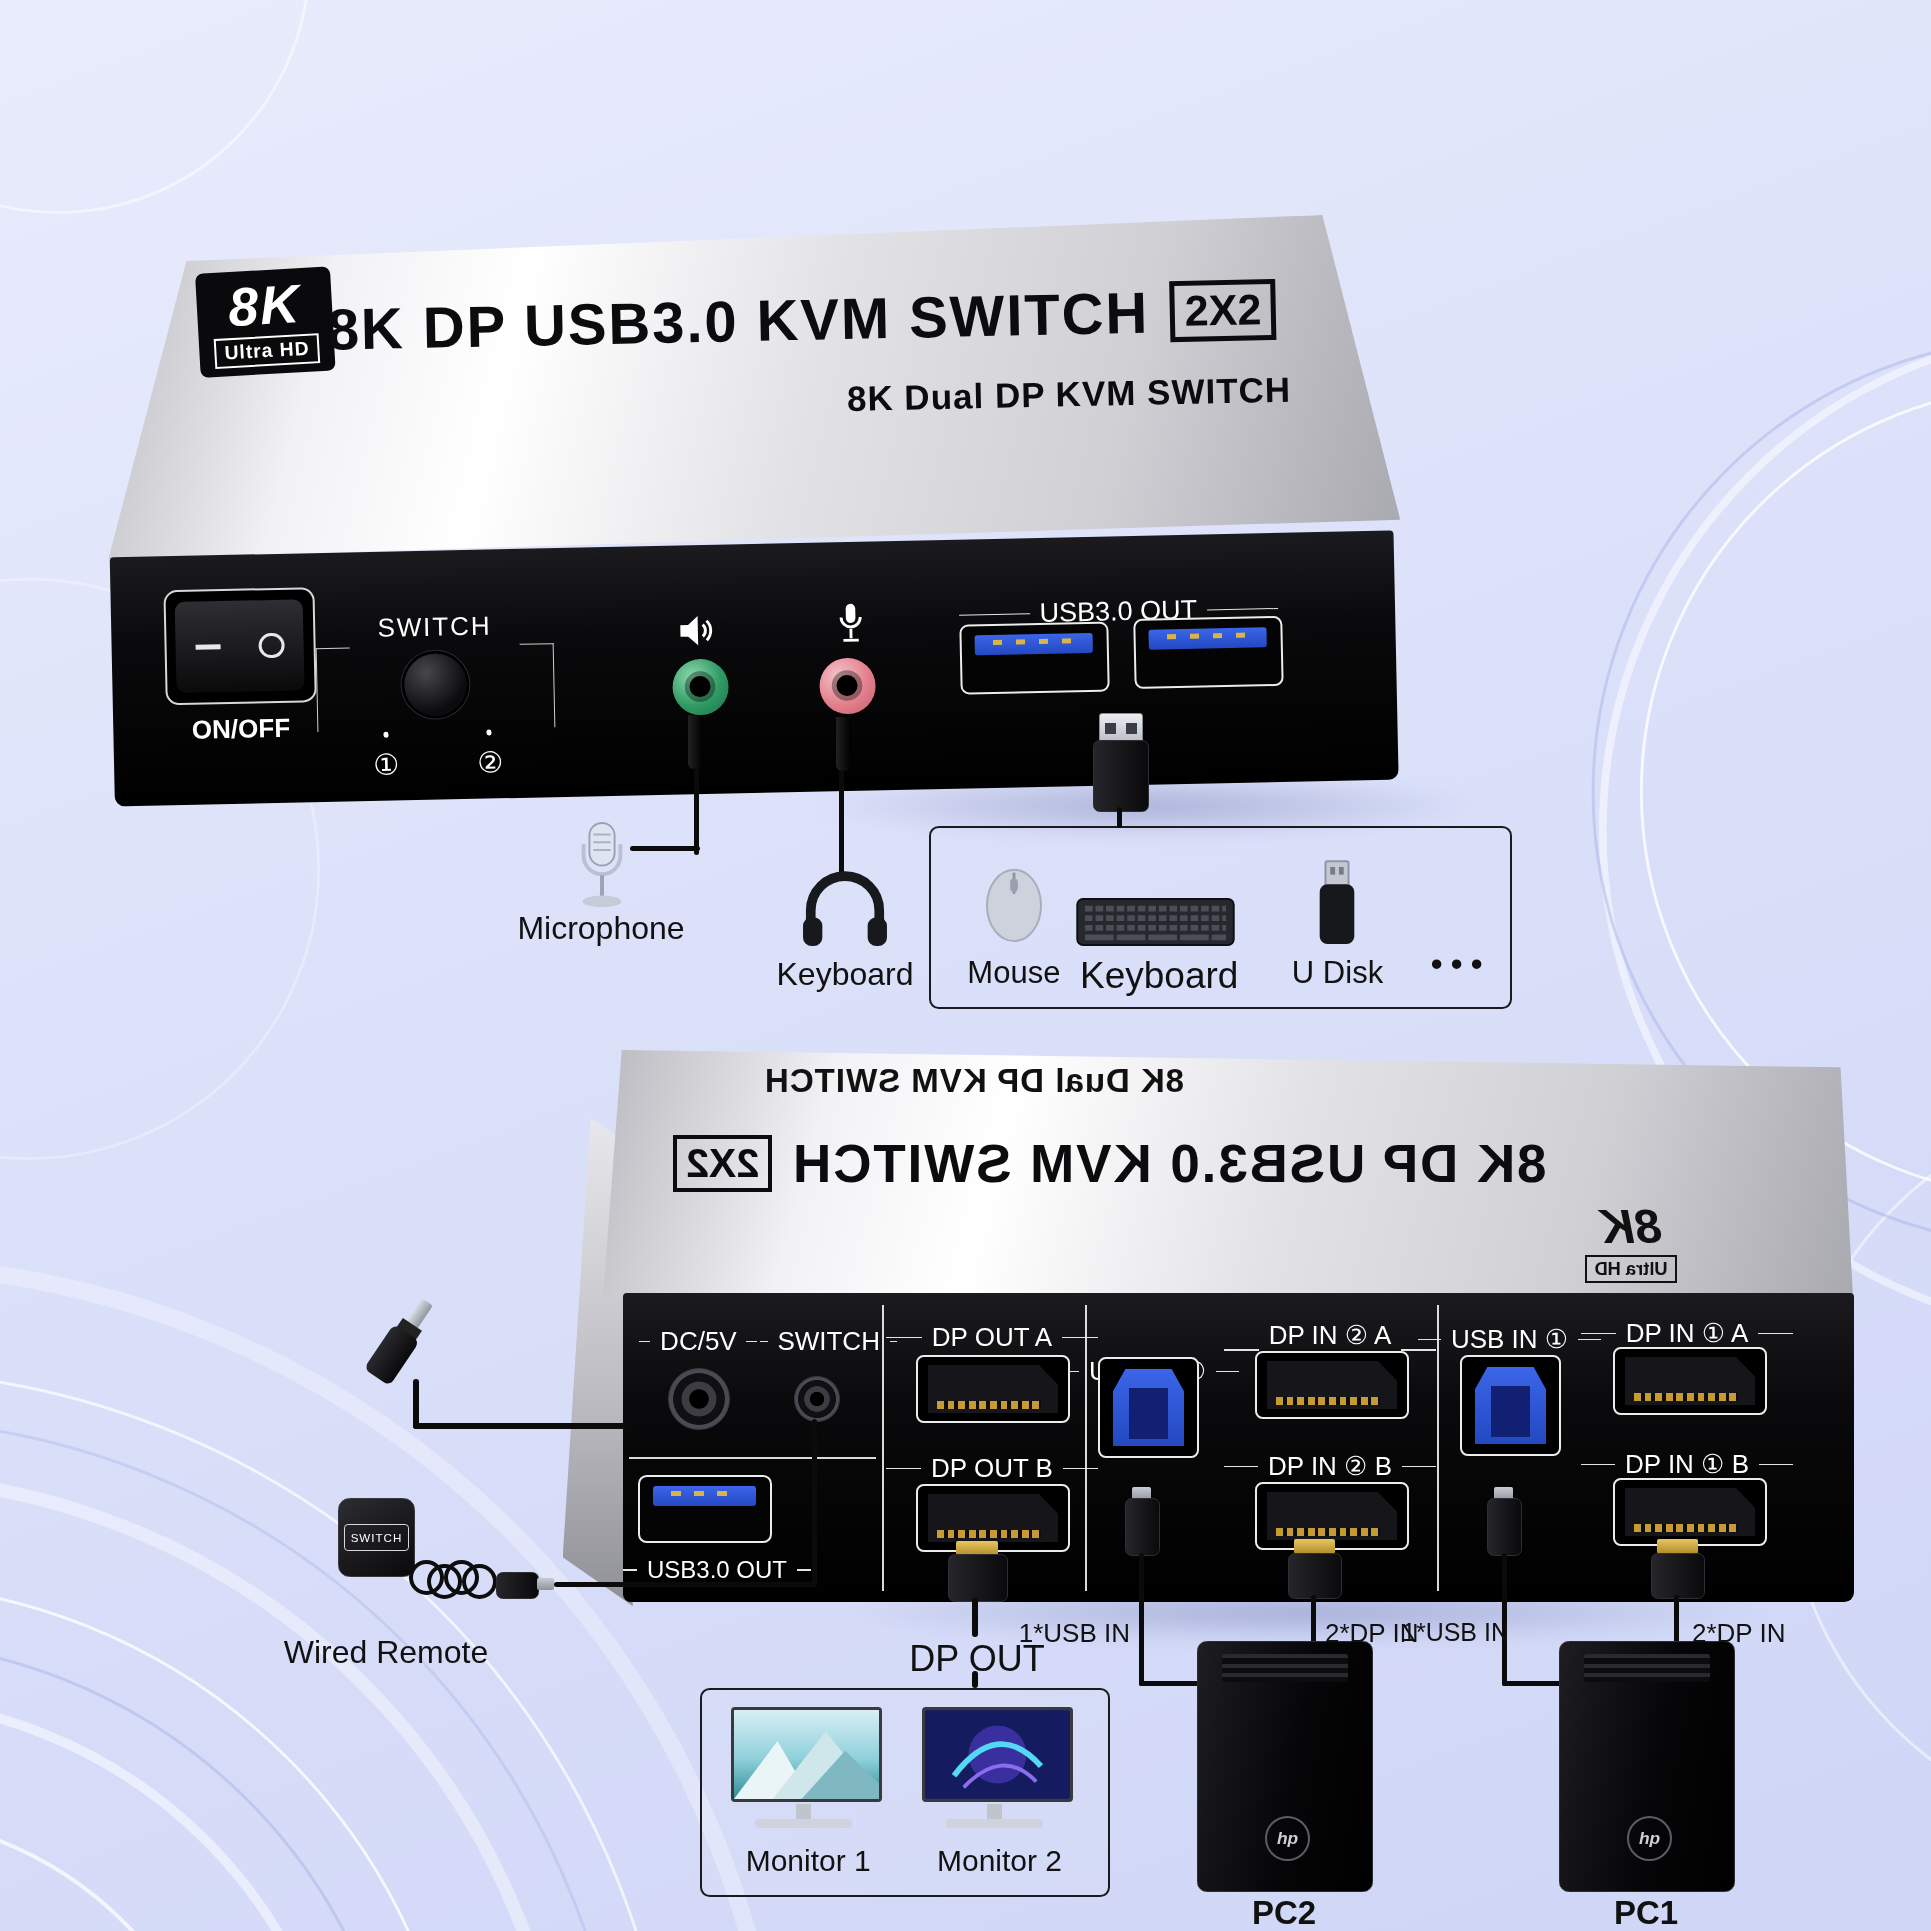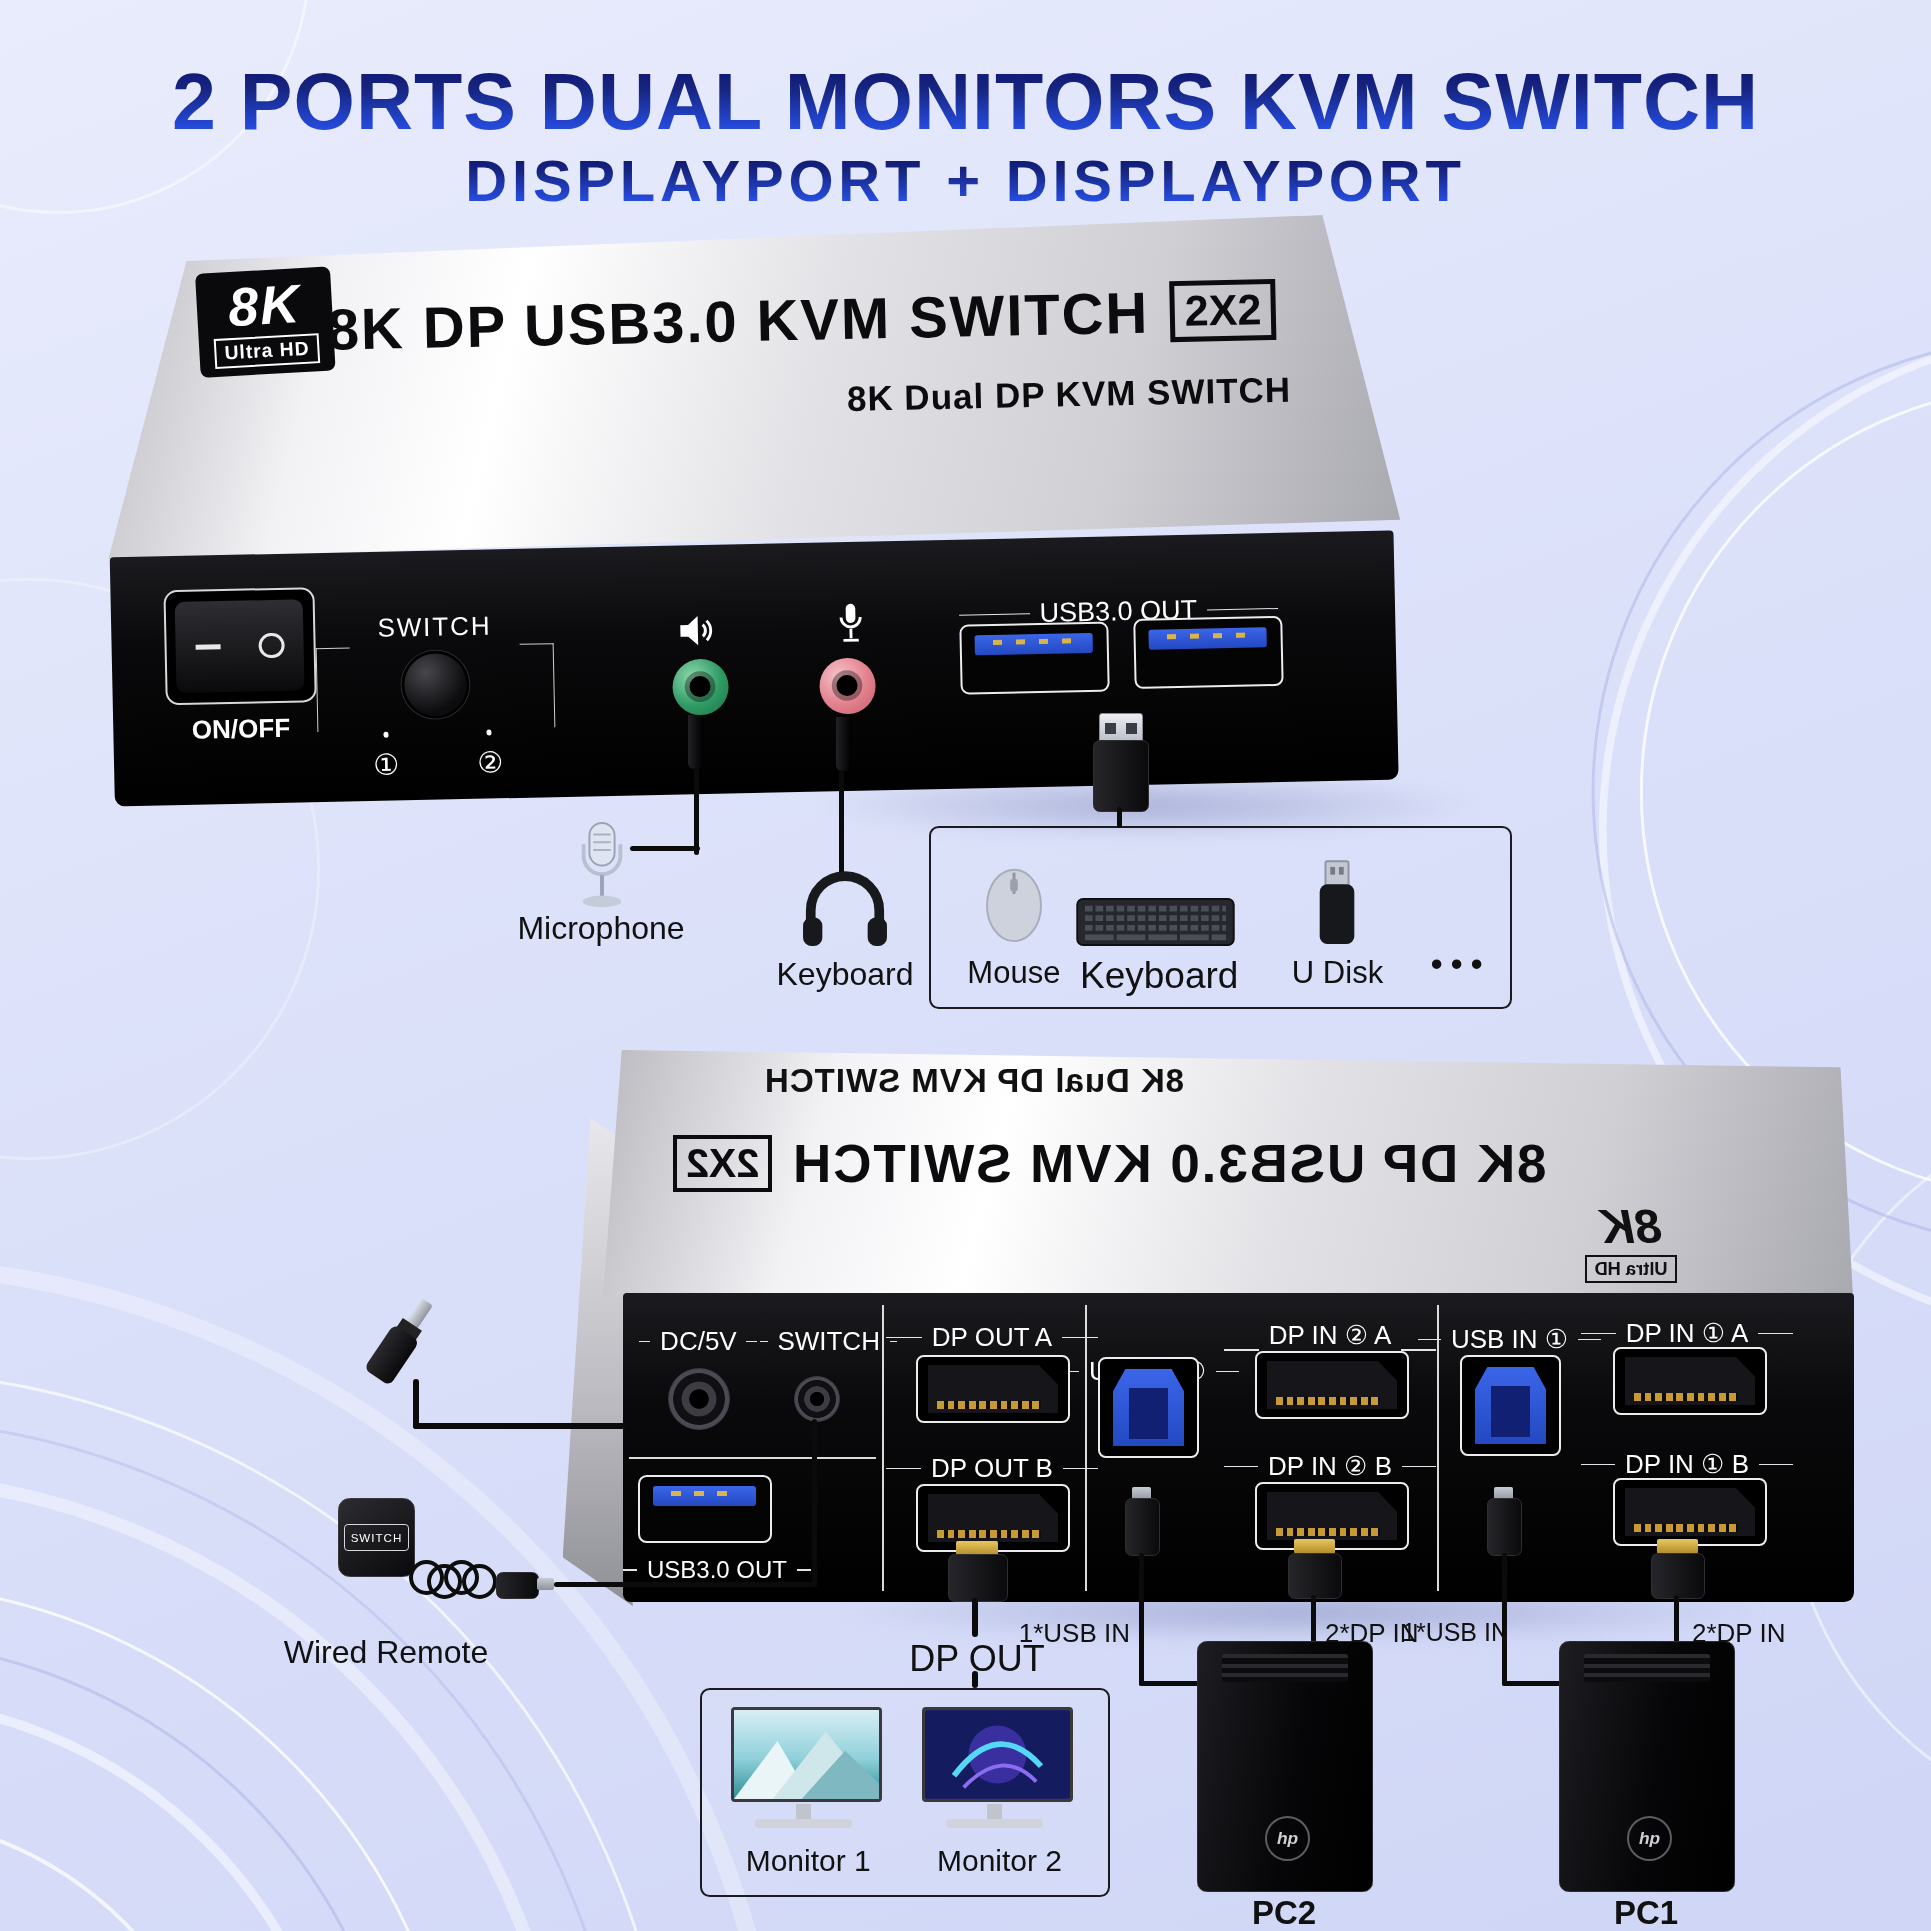--- a/index.html
+++ b/index.html
@@ -116,22 +116,20 @@
       <circle cx="60" cy="-40" r="260" stroke-opacity=".5" stroke-width="3"></circle>
       <circle cx="30" cy="900" r="300" stroke-opacity=".3" stroke-width="3"></circle>
     </g>
     <g fill="none" stroke="#aab4e8">
       <circle cx="-140" cy="2260" r="560" stroke-opacity=".5" stroke-width="3"></circle>
       <circle cx="-140" cy="2260" r="790" stroke-opacity=".4" stroke-width="3"></circle>
       <circle cx="2120" cy="820" r="470" stroke-opacity=".5" stroke-width="3"></circle>
     </g>
   </svg>
 
-  <div class="abs title1 grad">2 PORTS DUAL MONITORS KVM SWITCH</div>
-  <div class="abs title2 grad">DISPLAYPORT + DISPLAYPORT</div>
 
   <div class="shadow" style="left:811px;top:772px;width:676px;height:68px;"></div>
   <div class="shadow" style="left:830px;top:1580px;width:946px;height:64px;"></div>
 
   <div class="device" style="left:101px;top:227px;width:1299px;height:579px;transform:rotate(-1.2deg);">
 
     <div class="abs silver" style="left:0;top:0;width:1299px;height:319px;clip-path:polygon(7% 7%,94.5% 0%,100% 96%,0.5% 100%);">
       <div class="badge8k" style="left:101px;top:33px;">
         <div class="k">8K</div>
         <div class="u">Ultra HD</div>

